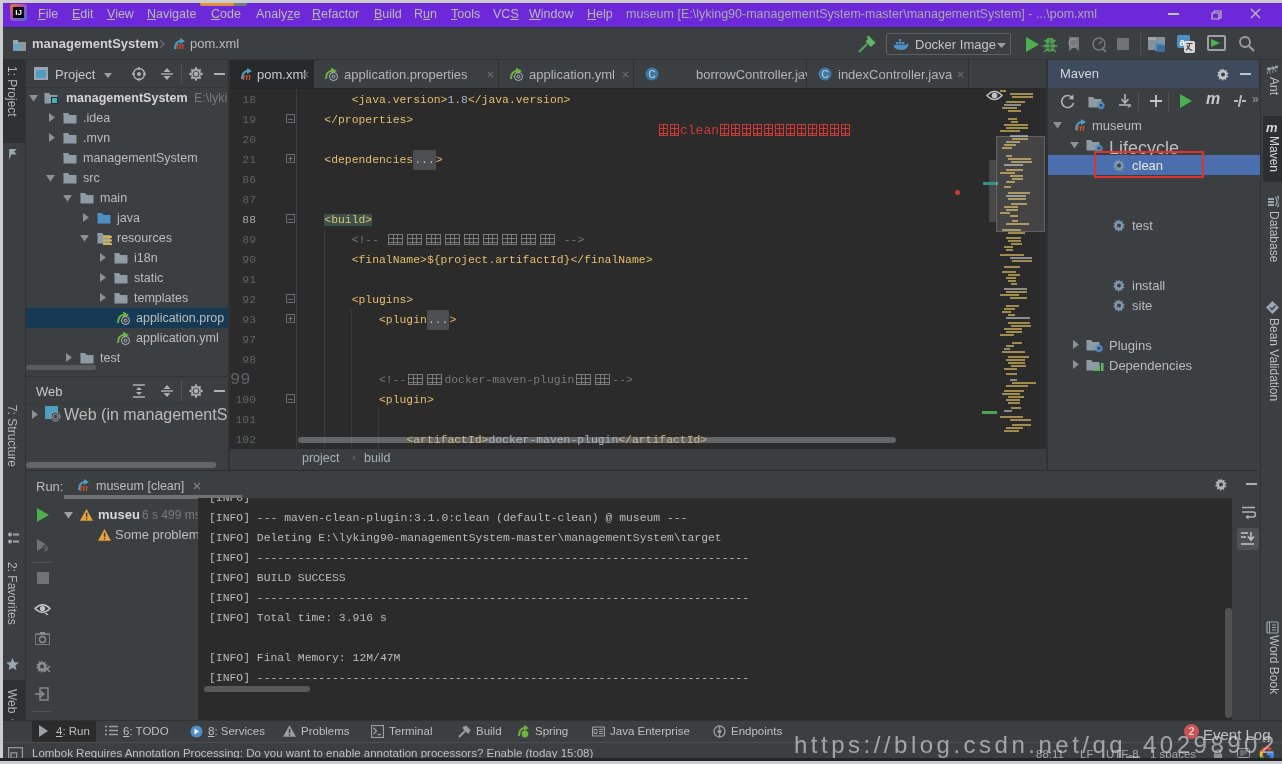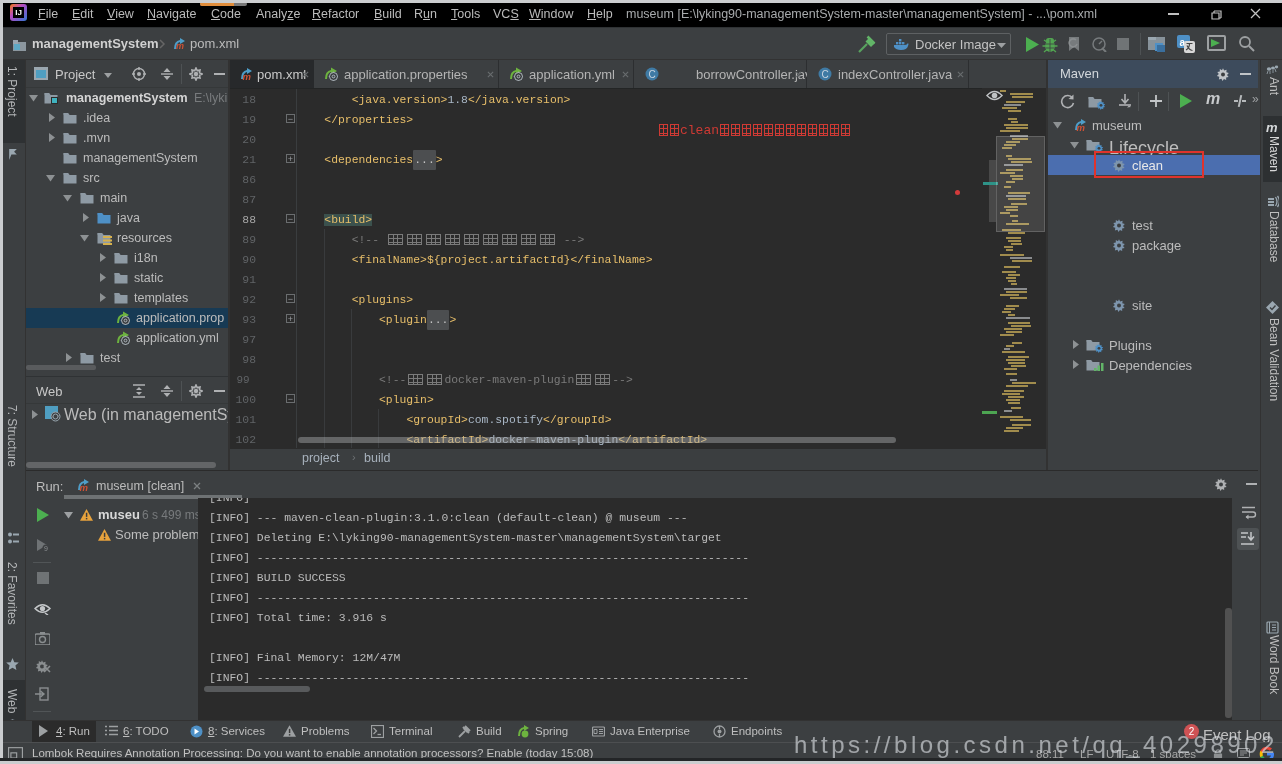--- a/index.html
+++ b/index.html
@@ -16,21 +16,21 @@
 }
 .cjs { width:15px; height:11px; margin:0 2px; vertical-align:-2px; background:
     linear-gradient(currentColor,currentColor) 33% 0/1px 100% no-repeat,
     linear-gradient(currentColor,currentColor) 66% 0/1px 100% no-repeat,
     linear-gradient(currentColor,currentColor) 0 3px/100% 1px no-repeat,
     linear-gradient(currentColor,currentColor) 0 7px/100% 1px no-repeat; }
 svg { display:block; }
 </style></head>
 <body>
 
-<div class="abs" id="titlebar" style="left:0;top:0;width:1282px;height:28px;background:#000000;border-bottom:1px solid #2f3234;">
+<div class="abs" id="titlebar" style="left:0;top:0;width:1282px;height:28px;background:#6d28d9;border-bottom:1px solid #2f3234;">
   <div class="abs" style="left:0;top:0;width:1282px;height:1px;background:#c8cacc;"></div>
   <div class="abs" style="left:10px;top:4px;width:17px;height:17px;border-radius:3px;background:linear-gradient(135deg,#f97a12 0%,#b44bc2 40%,#3177d2 100%);">
     <div class="abs" style="left:3px;top:3px;width:11px;height:11px;background:#000;color:#fff;font-size:8px;font-weight:bold;line-height:11px;text-align:center;">IJ</div>
   </div>
 
   <div class="abs" style="left:200px;top:2px;width:47px;height:4px;background:#787878;border-radius:2px;overflow:hidden;">
     <div style="width:34px;height:4px;background:#e08d3c;"></div>
   </div>
   <div id="menus" class="abs" style="left:0;top:0;height:28px;line-height:28px;font-size:12.5px;color:#bbbbbb;white-space:nowrap;">
     <span class="abs" style="left:38px;"><u>F</u>ile</span>
@@ -461,27 +461,26 @@
     <div class="abs" style="left: 67px; top: 189px; height: 20px; font-size: 11.4px; line-height: 20px; white-space: pre;"><span class="mono">&nbsp;&nbsp;&nbsp;&nbsp;&nbsp;&nbsp;&nbsp;&nbsp;<span style="color:#e8bf6a">&lt;finalName&gt;</span><span style="color:#e8bf6a">${project.artifactId}</span><span style="color:#e8bf6a">&lt;/finalName&gt;</span></span></div>
     <div class="abs" style="left: 0px; top: 209px; width: 26px; height: 20px; font-size: 11.4px; line-height: 20px; text-align: right; color: rgb(96, 99, 102);"><span class="mono">91</span></div>
     <div class="abs" style="left: 0px; top: 229px; width: 26px; height: 20px; font-size: 11.4px; line-height: 20px; text-align: right; color: rgb(96, 99, 102);"><span class="mono">92</span></div>
     <div class="abs" style="left: 56px; top: 234px; width: 9px; height: 9px; border: 1px solid rgb(106, 109, 111); background: rgb(43, 43, 43); font-size: 9px; line-height: 8px; text-align: center; color: rgb(154, 157, 160);">−</div>
     <div class="abs" style="left: 67px; top: 229px; height: 20px; font-size: 11.4px; line-height: 20px; white-space: pre;"><span class="mono">&nbsp;&nbsp;&nbsp;&nbsp;&nbsp;&nbsp;&nbsp;&nbsp;<span style="color:#e8bf6a">&lt;plugins&gt;</span></span></div>
     <div class="abs" style="left: 0px; top: 249px; width: 26px; height: 20px; font-size: 11.4px; line-height: 20px; text-align: right; color: rgb(96, 99, 102);"><span class="mono">93</span></div>
     <div class="abs" style="left: 56px; top: 254px; width: 9px; height: 9px; border: 1px solid rgb(106, 109, 111); background: rgb(43, 43, 43); font-size: 9px; line-height: 8px; text-align: center; color: rgb(154, 157, 160);">+</div>
     <div class="abs" style="left: 67px; top: 249px; height: 20px; font-size: 11.4px; line-height: 20px; white-space: pre;"><span class="mono">&nbsp;&nbsp;&nbsp;&nbsp;&nbsp;&nbsp;&nbsp;&nbsp;&nbsp;&nbsp;&nbsp;&nbsp;<span style="color:#e8bf6a">&lt;plugin</span><span style="display:inline-block;background:#4c4e50;color:#c3c3c3;border-radius:1px;padding:0 1px;">...</span><span style="color:#e8bf6a">&gt;</span></span></div>
     <div class="abs" style="left: 0px; top: 269px; width: 26px; height: 20px; font-size: 11.4px; line-height: 20px; text-align: right; color: rgb(96, 99, 102);"><span class="mono">97</span></div>
     <div class="abs" style="left: 0px; top: 289px; width: 26px; height: 20px; font-size: 11.4px; line-height: 20px; text-align: right; color: rgb(96, 99, 102);"><span class="mono">98</span></div>
-    <div class="abs" style="left: 0px; top: 309px; width: 26px; height: 20px; font-size: 11px; line-height: 20px; text-align: center; color: rgb(96, 99, 102);"><span class="mono">99</span></div>
+    <div class="abs" style="left: 0px; top: 309px; width: 26px; height: 20px; font-size: 17px; line-height: 20px; text-align: left; color: rgb(96, 99, 102);"><span class="mono">99</span></div>
     <div class="abs" style="left: 67px; top: 309px; height: 20px; font-size: 11.4px; line-height: 20px; white-space: pre;"><span class="mono">&nbsp;&nbsp;&nbsp;&nbsp;&nbsp;&nbsp;&nbsp;&nbsp;&nbsp;&nbsp;&nbsp;&nbsp;<span style="color:#7a7a7a">&lt;!--</span><span style="color:#7a7a7a"><span class="cj cjs"></span><span class="cj cjs"></span></span><span style="color:#7a7a7a">docker-maven-plugin</span><span style="color:#7a7a7a"><span class="cj cjs"></span><span class="cj cjs"></span></span><span style="color:#7a7a7a">--&gt;</span></span></div>
     <div class="abs" style="left: 0px; top: 329px; width: 26px; height: 20px; font-size: 11.4px; line-height: 20px; text-align: right; color: rgb(96, 99, 102);"><span class="mono">100</span></div>
     <div class="abs" style="left: 56px; top: 334px; width: 9px; height: 9px; border: 1px solid rgb(106, 109, 111); background: rgb(43, 43, 43); font-size: 9px; line-height: 8px; text-align: center; color: rgb(154, 157, 160);">−</div>
     <div class="abs" style="left: 67px; top: 329px; height: 20px; font-size: 11.4px; line-height: 20px; white-space: pre;"><span class="mono">&nbsp;&nbsp;&nbsp;&nbsp;&nbsp;&nbsp;&nbsp;&nbsp;&nbsp;&nbsp;&nbsp;&nbsp;<span style="color:#e8bf6a">&lt;plugin&gt;</span></span></div>
     <div class="abs" style="left: 0px; top: 349px; width: 26px; height: 20px; font-size: 11.4px; line-height: 20px; text-align: right; color: rgb(96, 99, 102);"><span class="mono">101</span></div>
-    <div class="abs" style="left: 67px; top: 349px; height: 20px; font-size: 11.4px; line-height: 20px; white-space: pre;"><span class="mono">&nbsp;&nbsp;&nbsp;&nbsp;&nbsp;&nbsp;&nbsp;&nbsp;&nbsp;&nbsp;&nbsp;&nbsp;&nbsp;&nbsp;&nbsp;&nbsp;<span style="color:#e8bf6a">&lt;groupId&gt;</span><span style="color:#a9b7c6">com.spotify</span><span style="color:#e8bf6a">&lt;/groupId&gt;</span></span></div>
     <div class="abs" style="left: 0px; top: 369px; width: 26px; height: 20px; font-size: 11.4px; line-height: 20px; text-align: right; color: rgb(96, 99, 102);"><span class="mono">102</span></div>
     <div class="abs" style="left: 67px; top: 369px; height: 20px; font-size: 11.4px; line-height: 20px; white-space: pre;"><span class="mono">&nbsp;&nbsp;&nbsp;&nbsp;&nbsp;&nbsp;&nbsp;&nbsp;&nbsp;&nbsp;&nbsp;&nbsp;&nbsp;&nbsp;&nbsp;&nbsp;<span style="color:#e8bf6a">&lt;artifactId&gt;</span><span style="color:#a9b7c6">docker-maven-plugin</span><span style="color:#e8bf6a">&lt;/artifactId&gt;</span></span></div>
     <div class="abs" style="left: 66px; top: 29px; width: 1px; height: 360px; background: rgb(58, 61, 63);"></div>
     <div class="abs" style="left: 428px; top: 61px; height: 16px; color: rgb(207, 58, 52); font-size: 14px; line-height: 16px;"><span style="font-weight:bold"><span class="cj "></span><span class="cj "></span></span><span style="font-family:'Liberation Mono',monospace;font-size:13px;">clean</span><span style="font-weight:bold"><span class="cj "></span><span class="cj "></span><span class="cj "></span><span class="cj "></span><span class="cj "></span><span class="cj "></span><span class="cj "></span><span class="cj "></span><span class="cj "></span><span class="cj "></span><span class="cj "></span><span class="cj "></span></span></div>
     <div class="abs" style="left: 725px; top: 130px; width: 5px; height: 5px; border-radius: 2.5px; background: rgb(212, 59, 59);"></div>
     <div class="abs" style="left: 752px; top: 28px; width: 66px; height: 361px;">
       <div class="abs" style="left: 0px; top: 0px; width: 66px; height: 361px; background: rgb(43, 43, 43);"></div>
       <div class="abs" style="left: 18px; top: 2px; width: 6px; height: 1.6px; background: rgb(168, 145, 79); opacity: 0.95;"></div>
       <div class="abs" style="left: 28px; top: 5px; width: 23px; height: 1.6px; background: rgb(168, 145, 79); opacity: 0.95;"></div>
       <div class="abs" style="left: 30px; top: 8px; width: 21px; height: 1.6px; background: rgb(168, 145, 79); opacity: 0.95;"></div>
@@ -666,26 +665,26 @@
       </svg>
       <span class="abs" style="left:84px;top:3px;color:#e8e8e8;">clean</span>
     </div>
     <div class="abs" style="left: 0px; top: 155px; width: 212px; height: 20px; font-size: 13px; color: rgb(188, 188, 188);">
       <svg class="abs" style="left:64px;top:3px" width="14" height="14" viewBox="0 0 14 14">
         <path d="M7 1.2 L8.1 3.4 L10.6 2.7 L10.3 5.2 L12.8 6 L11 7.9 L12.6 9.9 L10.1 10.4 L10.2 13 L7.9 11.9 L6.6 14 L5.4 11.7 L2.9 12.4 L3.3 9.8 L0.9 8.9 L2.8 7.1 L1.3 5 L3.8 4.6 L3.8 2 L6 3.2 Z" fill="#7d95ad"></path>
         <circle cx="7" cy="7.5" r="2" fill="#3c3f41"></circle>
       </svg>
       <span class="abs" style="left:84px;top:3px;">test</span>
     </div>
-    <div class="abs" style="left: 0px; top: 175px; width: 212px; height: 20px; font-size: 13px; color: rgb(188, 188, 188);">
+    <div class="abs" style="left: 0px; top: 215px; width: 212px; height: 20px; font-size: 13px; color: rgb(188, 188, 188);">
       <svg class="abs" style="left:64px;top:3px" width="14" height="14" viewBox="0 0 14 14">
         <path d="M7 1.2 L8.1 3.4 L10.6 2.7 L10.3 5.2 L12.8 6 L11 7.9 L12.6 9.9 L10.1 10.4 L10.2 13 L7.9 11.9 L6.6 14 L5.4 11.7 L2.9 12.4 L3.3 9.8 L0.9 8.9 L2.8 7.1 L1.3 5 L3.8 4.6 L3.8 2 L6 3.2 Z" fill="#7d95ad"></path>
         <circle cx="7" cy="7.5" r="2" fill="#3c3f41"></circle>
       </svg>
-      <span class="abs" style="left:84px;top:3px;">package</span>
+      <span class="abs" style="left:84px;top:3px;">install</span>
     </div>
     <div class="abs" style="left: 0px; top: 235px; width: 212px; height: 20px; font-size: 13px; color: rgb(188, 188, 188);">
       <svg class="abs" style="left:64px;top:3px" width="14" height="14" viewBox="0 0 14 14">
         <path d="M7 1.2 L8.1 3.4 L10.6 2.7 L10.3 5.2 L12.8 6 L11 7.9 L12.6 9.9 L10.1 10.4 L10.2 13 L7.9 11.9 L6.6 14 L5.4 11.7 L2.9 12.4 L3.3 9.8 L0.9 8.9 L2.8 7.1 L1.3 5 L3.8 4.6 L3.8 2 L6 3.2 Z" fill="#7d95ad"></path>
         <circle cx="7" cy="7.5" r="2" fill="#3c3f41"></circle>
       </svg>
       <span class="abs" style="left:84px;top:3px;">site</span>
     </div>
     <div class="abs" style="left: 0px; top: 275px; width: 212px; height: 20px; font-size: 13px; color: rgb(188, 188, 188);">
       <svg class="abs" style="left:24px;top:5px" width="8" height="9" viewBox="0 0 8 9">

